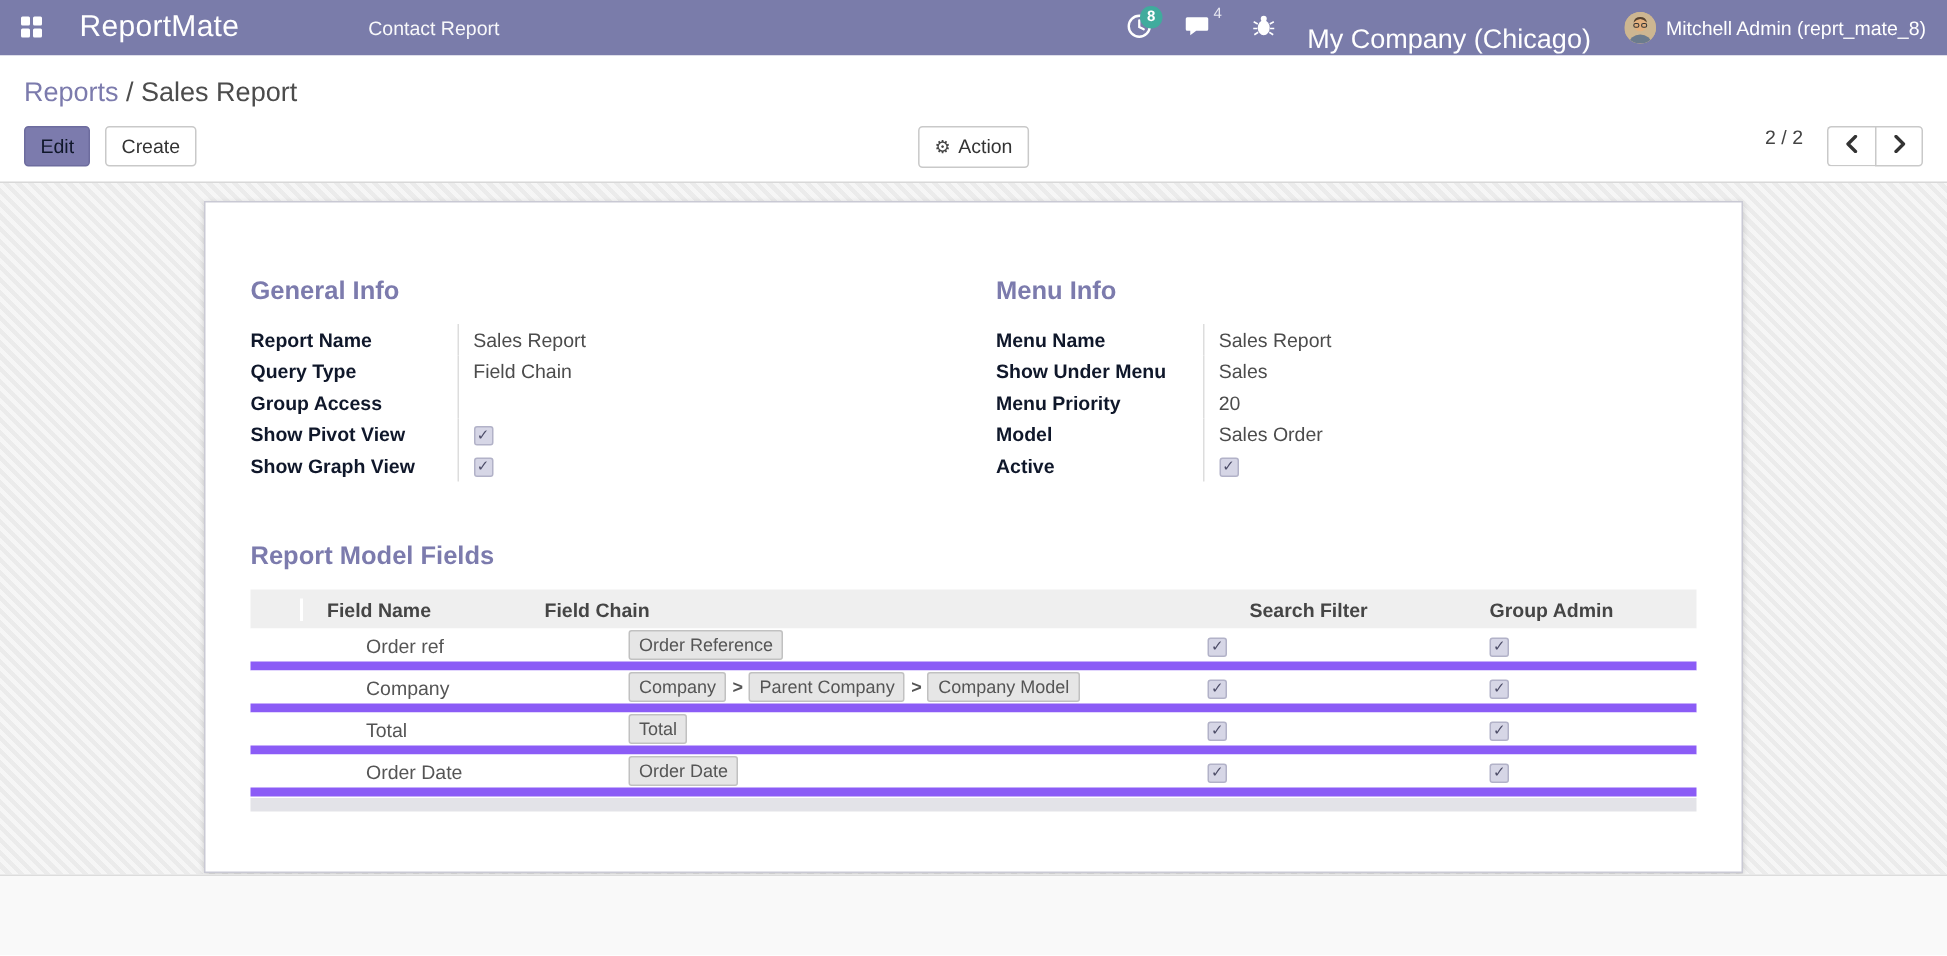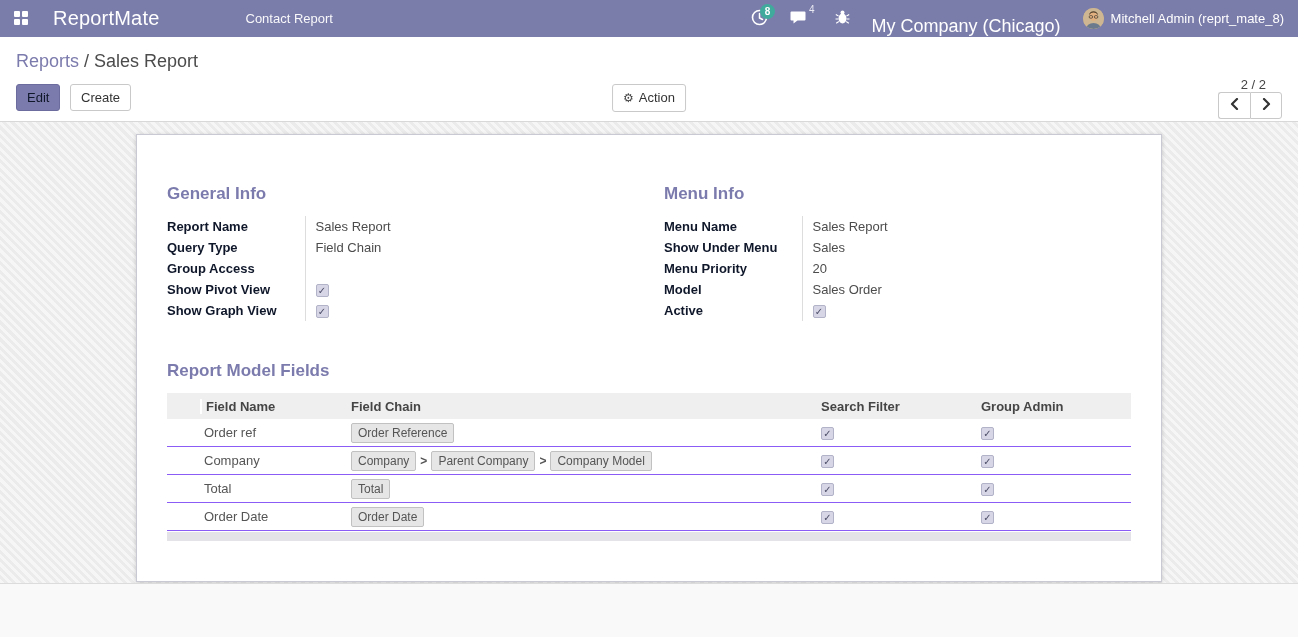--- a/index.html
+++ b/index.html
@@ -50,21 +50,21 @@
   .btn {
     font-family:"Liberation Sans", sans-serif;
     font-size:13px; padding:4px 10px; border-radius:3px;
     border:1px solid #c9c9c9; background:#fff; color:#333;
     cursor:pointer; line-height:17px;
   }
   .btn-primary { background:#7c7bad; border-color:#6d6c9e; color:#0f172a; }
   .btn + .btn { margin-left:6px; }
   .cp-center { position:absolute; left:50%; transform:translateX(-50%); }
   .gear { font-family:"DejaVu Sans", sans-serif; margin-right:5px; font-size:12px; color:#444; }
-  .cp-right { margin-left:auto; display:flex; align-items:flex-end;flex-direction:column; }
+  .cp-right { margin-left:auto; display:flex; align-items:flex-start; }
   .pager-text { color:#444; margin-right:16px; font-size:13px; }
   .btn-group { display:flex; }
   .btn-group button {
     width:32px; height:27px; background:#fff; border:1px solid #c9c9c9;
     cursor:pointer; display:flex; align-items:center; justify-content:center;
   }
   .btn-group button:first-child { border-radius:3px 0 0 3px; border-right:none; }
   .btn-group button:last-child { border-radius:0 3px 3px 0; }
 
   
@@ -97,28 +97,28 @@
     font-size:10px; line-height:12px; text-align:center; color:#4d4d68;
     cursor:pointer; vertical-align:middle;
   }
 
   
   .table-title { margin-top:40px; }
   .o-table { width:100%; margin-top:2px; }
   .t-row { display:flex; align-items:center; }
   .thead { background:#efefef; height:26px; font-weight:bold; color:#454545; }
   .thead .cell { font-size:13px; }
-  .cell { padding:0 4px; overflow:hidden; white-space:nowrap; }
+  .cell { padding:0 16px; overflow:hidden; white-space:nowrap; }
   .col-handle { width:33px; flex-shrink:0; align-self:stretch; }
   .thead .col-name { border-left:2px solid #fff; }
   .col-name { width:147px; flex-shrink:0; }
   .col-chain { flex:1 1 auto; }
   .col-search { width:160px; flex-shrink:0; }
   .col-group { width:154px; flex-shrink:0; }
-  .tbody .t-row { height:28px; background:#fff; border-bottom:1px solid #8b5cf6; color:#555; cursor:pointer; }
+  .tbody .t-row { height:28px; background:#fff; border-bottom:6px solid #8b5cf6; color:#555; cursor:pointer;gap:28px; }
   .chip {
     display:inline-block; background:#e6e6e6; border:1px solid #c1c1c1;
     border-radius:2px; padding:1px 6px; font-size:12px; color:#555;
     line-height:16px;
   }
   .chip-sep { font-weight:bold; color:#555; margin:0 4px; font-size:12px; }
   .table-footer-strip { height:9px; background:#e3e3e8; margin-top:1px; }
 
   
   .footer-area { height:54px; flex-shrink:0; background:#f9f9f9; border-top:1px solid #dcdcdc; }

